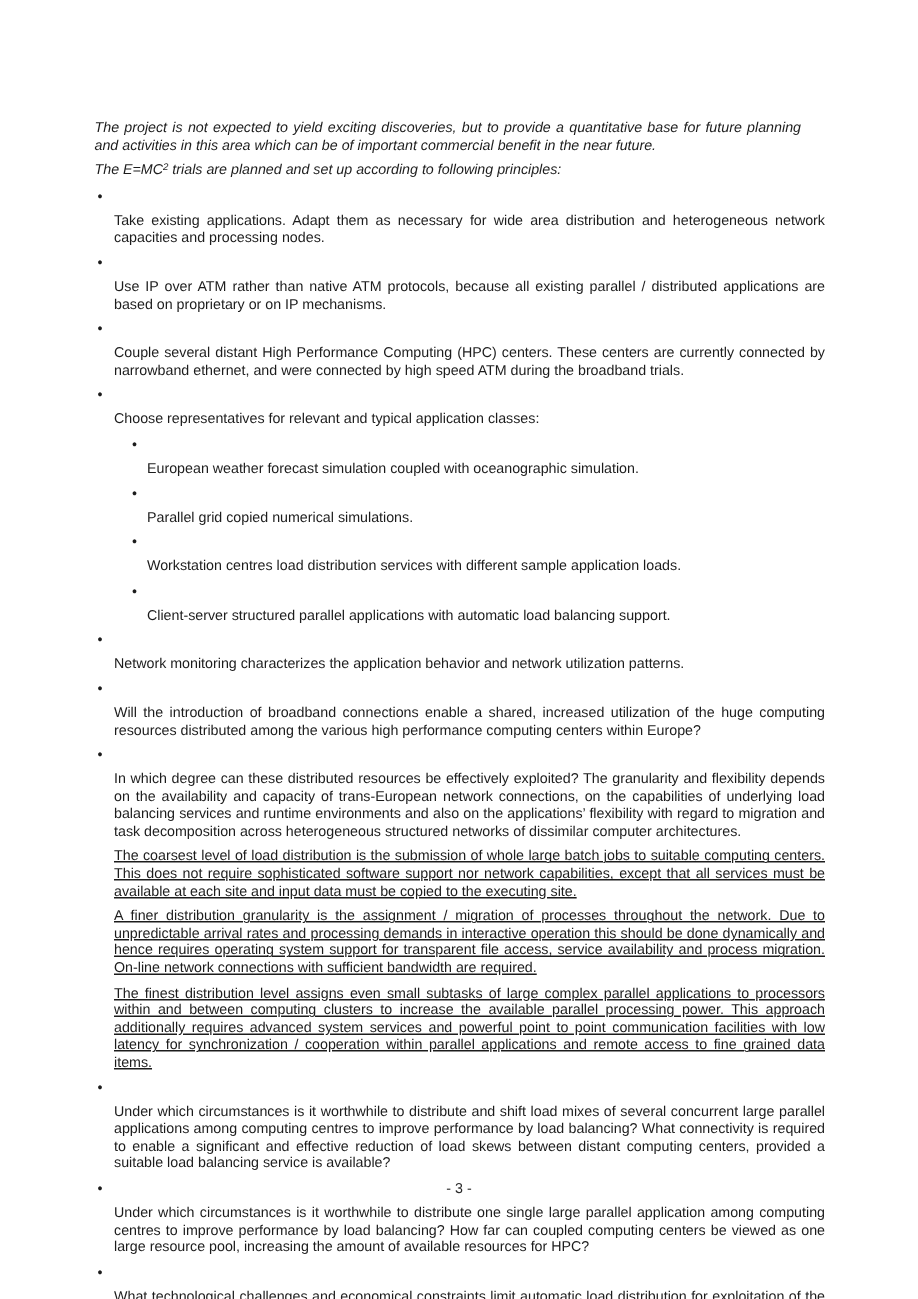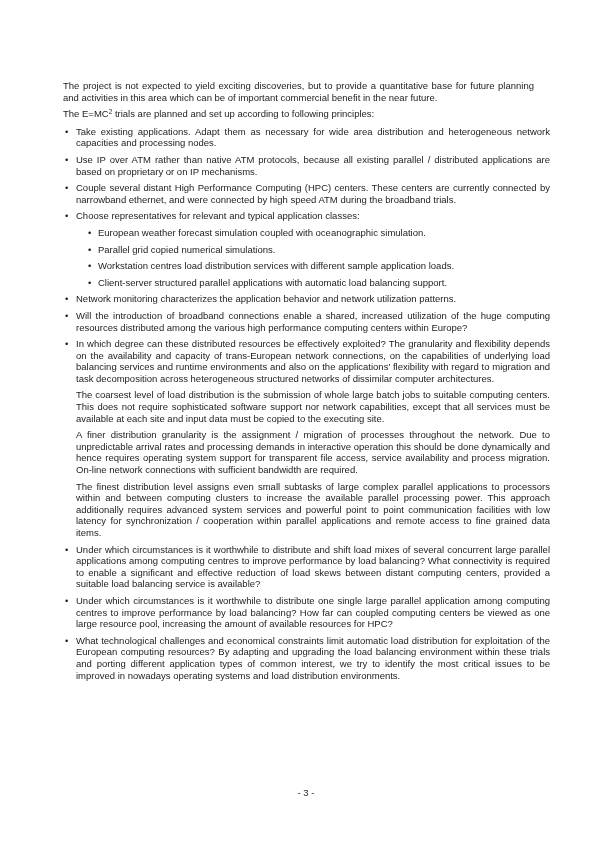--- a/index.html
+++ b/index.html
@@ -16,20 +16,21 @@
   }
   .content {
     position: absolute;
     left: 63px;
     top: 80px;
     width: 487px;
   }
   .para {
     margin: 0 16px 5px 0;
     text-align: justify;
+    font-style: italic;
   }
   .bullet {
     display: flex;
     margin: 0 0 5px 0;
   }
   .bullet .marker {
     flex: none;
     text-align: left;
   }
   .bullet.l1 .marker {
@@ -38,25 +39,27 @@
   }
   .bullet.l2 {
     padding-left: 25px;
   }
   .bullet.l2 .marker {
     width: 10px;
   }
   .btext {
     flex: 1;
     text-align: justify;
+    margin-top: 16px;
   }
   .cont {
     margin: 0 0 5px 0;
     padding-left: 13px;
     text-align: justify;
+    text-decoration: underline;
   }
   sup.sq {
     font-size: 0.68em;
     vertical-align: baseline;
     position: relative;
     top: -0.45em;
   }
   .footer {
     position: absolute;
     left: 0;

